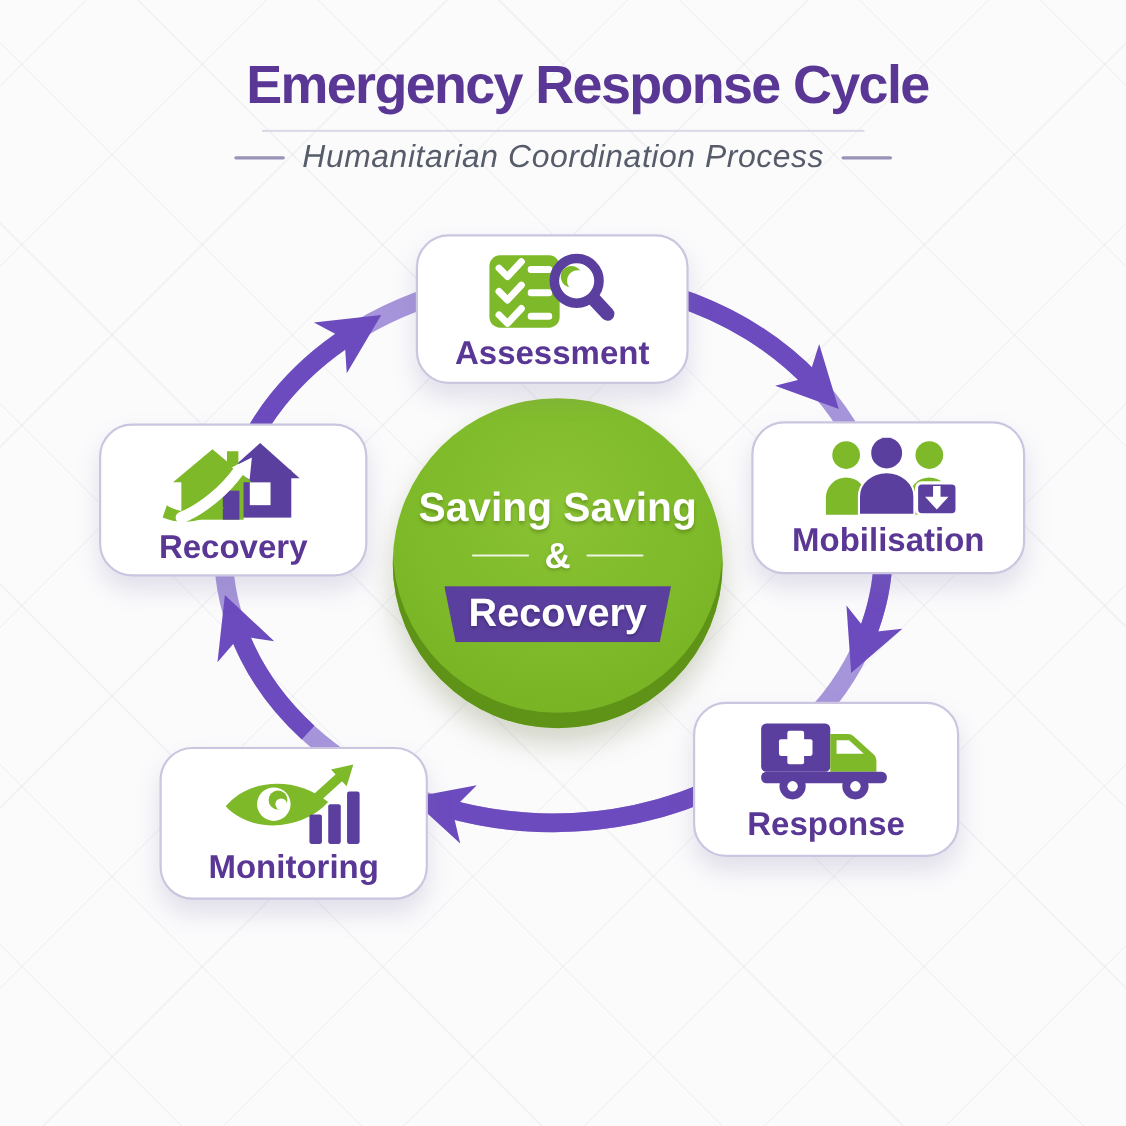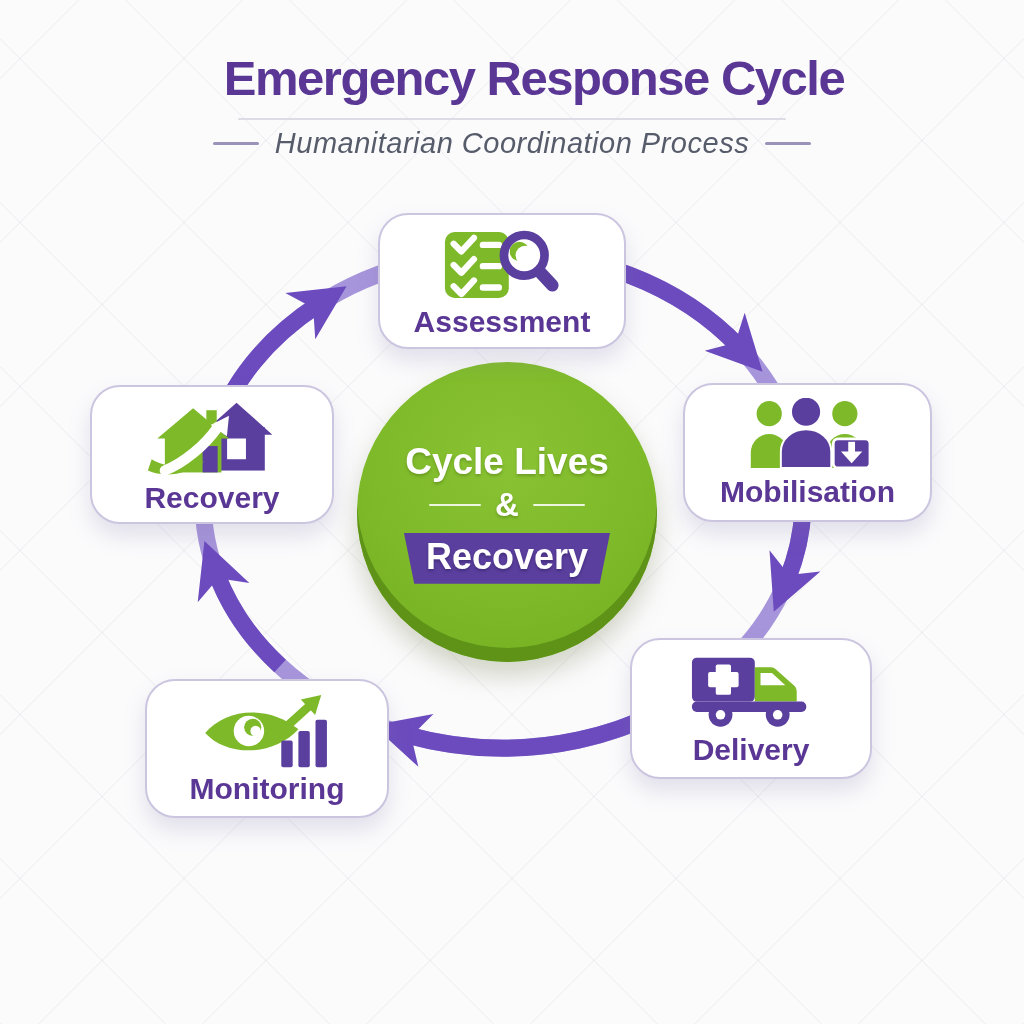--- a/index.html
+++ b/index.html
@@ -99,21 +99,21 @@
     </defs>
     <ellipse class="arc-light" cx="503" cy="500" rx="300" ry="248"></ellipse>
     <path class="arc" d="M 213.2 435.8 A 300 248 0 0 1 318.3 304.6" marker-end="url(#ah)"></path>
     <path class="arc" d="M 492.5 252.2 A 300 248 0 0 1 739.4 347.3" marker-end="url(#ah)"></path>
     <path class="arc" d="M 798.4 456.9 A 300 248 0 0 1 786.7 580.7" marker-end="url(#ah)"></path>
     <path class="arc" d="M 725.9 666.0 A 300 248 0 0 1 405.3 734.5" marker-end="url(#ah)"></path>
     <path class="arc" d="M 280.1 666.0 A 300 248 0 0 1 216.1 572.5" marker-end="url(#ah)"></path>
   </svg>
 
   <div class="hub">
-    <div class="hub-line">Cycle Lives</div>
+    <div class="hub-line">Saving Saving</div>
     <div class="amp-row">
       <span class="amp-rule"></span>
       <span class="amp">&amp;</span>
       <span class="amp-rule"></span>
     </div>
     <div class="hub-badge">Recovery</div>
   </div>
 
   <div class="card c-mobilisation">
     <svg width="128" height="76" viewBox="0 0 132 78">
@@ -169,21 +169,21 @@
       <rect x="29" y="13" width="16" height="32" rx="2" fill="#fff"></rect>
       <rect x="21" y="21" width="32" height="16" rx="2" fill="#fff"></rect>
       <path class="fill-green" d="M70,16 h17 a7,7 0 0 1 5,2 l20,18 a7,7 0 0 1 2,5 v11 h-44 z"></path>
       <polygon points="76,22 88,22 102,35 76,35" fill="#fff"></polygon>
       <rect class="fill-purple" x="4" y="52" width="120" height="11" rx="5"></rect>
       <circle class="fill-purple" cx="34" cy="66" r="12.5"></circle>
       <circle cx="34" cy="66" r="5" fill="#fff"></circle>
       <circle class="fill-purple" cx="94" cy="66" r="12.5"></circle>
       <circle cx="94" cy="66" r="5" fill="#fff"></circle>
     </svg>
-    <div class="card-label">Delivery</div>
+    <div class="card-label">Response</div>
   </div>
 
   <div class="card c-monitoring">
     <svg width="132" height="78" viewBox="0 0 138 82">
       <path class="fill-green" d="M4,42 C26,16 70,12 102,38 C76,66 28,68 4,42 Z"></path>
       <circle cx="50" cy="40" r="16" fill="#fff"></circle>
       <circle class="fill-green" cx="54" cy="36" r="9"></circle>
       <circle cx="57" cy="40" r="5.5" fill="#fff"></circle>
       <line x1="70" y1="53" x2="113" y2="14" class="stroke-green" stroke-width="9"></line>
       <polygon class="fill-green" points="126,2 119.6,23 104.6,6.8"></polygon>

